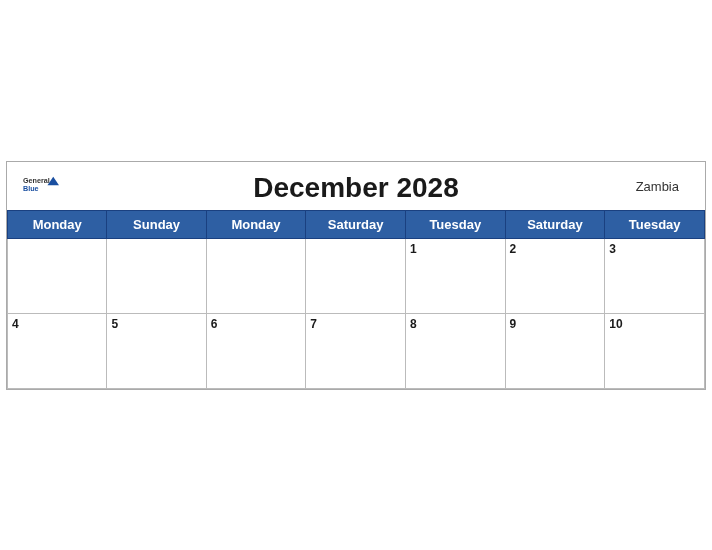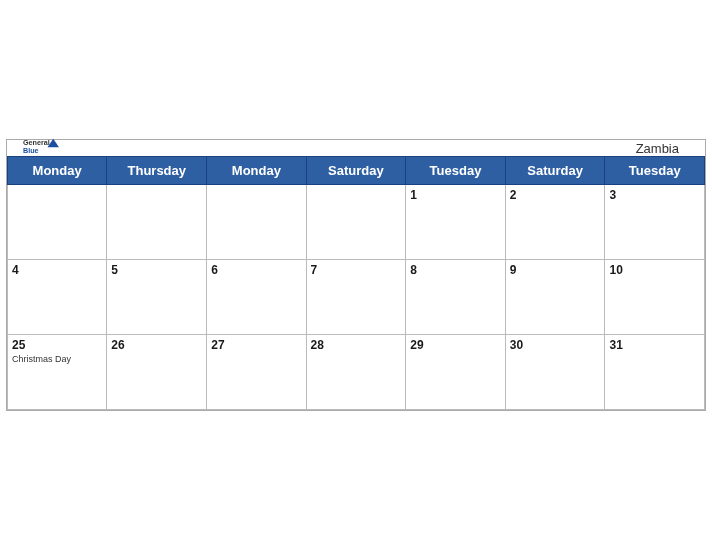--- a/index.html
+++ b/index.html
@@ -94,27 +94,28 @@
 
 <div class="calendar-container">
   <div class="calendar-header">
     <div class="logo-area">
       <svg class="logo-icon" viewBox="0 0 50 30" xmlns="http://www.w3.org/2000/svg">
         <text x="0" y="11" font-size="10" font-weight="bold" fill="#333" font-family="Arial">General</text>
         <text x="0" y="22" font-size="10" font-weight="bold" fill="#1a4fa0" font-family="Arial">Blue</text>
         <polygon points="42,2 50,14 34,14" fill="#1a4fa0"></polygon>
       </svg>
     </div>
+    <h1 class="calendar-title">December 2028</h1>
     <div class="country-label">Zambia</div>
   </div>
   <table class="calendar-grid">
     <thead>
       <tr>
         <th>Monday</th>
-        <th>Thursday</th>
+        <th>Sunday</th>
         <th>Monday</th>
         <th>Saturday</th>
         <th>Tuesday</th>
         <th>Saturday</th>
         <th>Tuesday</th>
       </tr>
     </thead>
     <tbody id="calendar-body">
     <tr>
           <td class="empty-cell"></td>
@@ -147,39 +148,15 @@
           <td>
             <span class="day-number">8</span>
           </td>
           <td>
             <span class="day-number">9</span>
           </td>
           <td>
             <span class="day-number">10</span>
           </td>
         </tr>
-        <tr>
-          <td>
-            <span class="day-number">25</span>
-            <span class="day-event">Christmas Day</span>
-          </td>
-          <td>
-            <span class="day-number">26</span>
-          </td>
-          <td>
-            <span class="day-number">27</span>
-          </td>
-          <td>
-            <span class="day-number">28</span>
-          </td>
-          <td>
-            <span class="day-number">29</span>
-          </td>
-          <td>
-            <span class="day-number">30</span>
-          </td>
-          <td>
-            <span class="day-number">31</span>
-          </td>
-        </tr>
       </tbody>
   </table>
 </div>
 
 </body></html>

